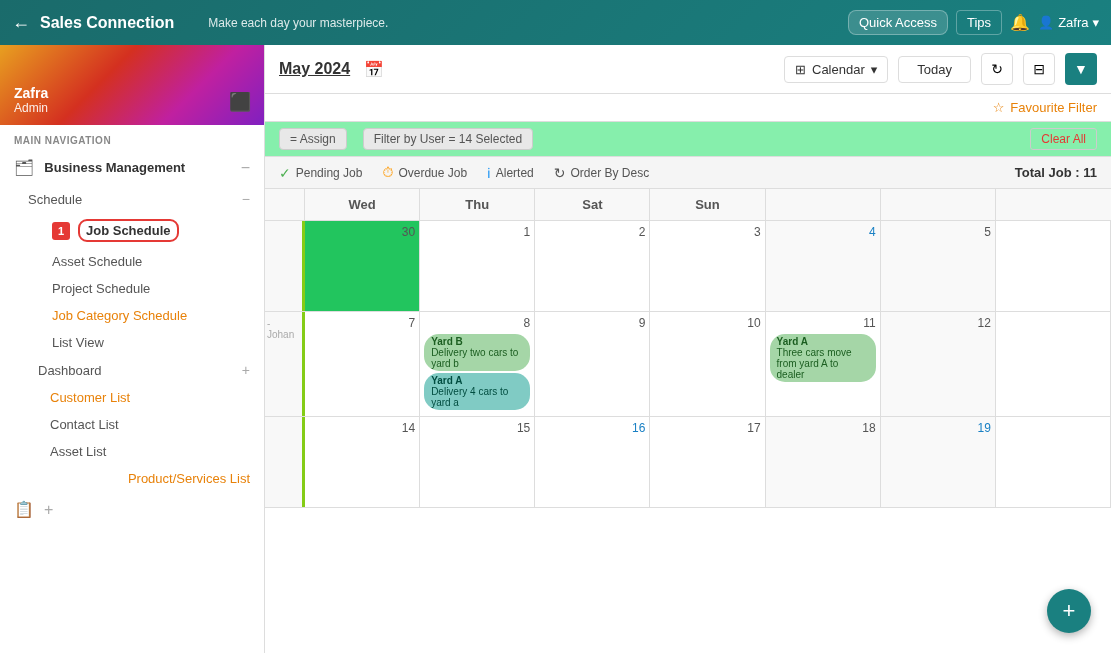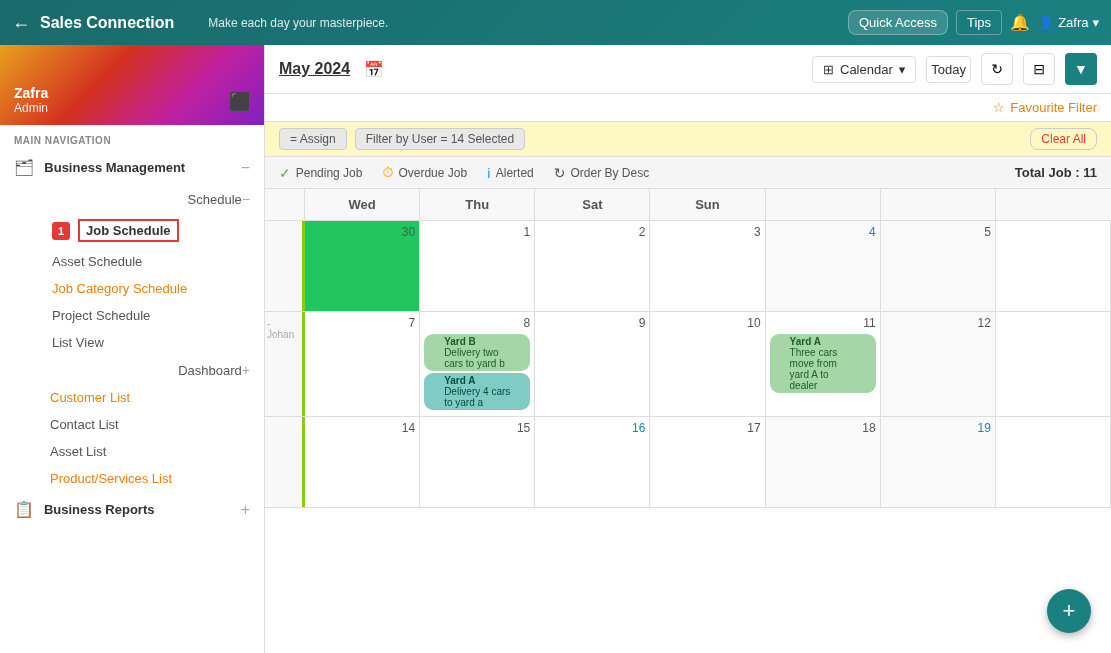--- a/index.html
+++ b/index.html
@@ -106,21 +106,20 @@
     .nav-sub-group {
       padding-left: 14px;
     }
     .nav-sub-group-header {
       display: flex;
       align-items: center;
       padding: 6px 14px;
       cursor: pointer;
       font-size: 13px;
       color: #555;
-      text-align: right;
     }
     .nav-sub-group-label { flex: 1; }
     .nav-sub-group-toggle { font-size: 14px; color: #aaa; }
 
     .nav-item {
       display: flex;
       align-items: center;
       padding: 6px 14px 6px 38px;
       cursor: pointer;
       font-size: 13px;
@@ -139,21 +138,21 @@
       height: 18px;
       border-radius: 3px;
       display: flex;
       align-items: center;
       justify-content: center;
       margin-right: 8px;
     }
     .nav-item-label-active {
       border: 2px solid #e53935;
       padding: 2px 6px;
-      border-radius: 0;
+      border-radius: 9px;
     }
     .nav-item-orange { color: #e8820a; }
     .nav-item-plain { color: #555; }
 
     
     .content-area {
       flex: 1;
       display: flex;
       flex-direction: column;
       background: #f5f5f5;
@@ -193,21 +192,21 @@
       background: white;
       padding: 5px 10px;
       border-radius: 4px;
       cursor: pointer;
       font-size: 13px;
       color: #333;
     }
     .cal-today-btn {
       border: 1px solid #ddd;
       background: white;
-      padding: 5px 4px;
+      padding: 5px 18px;
       border-radius: 4px;
       cursor: pointer;
       font-size: 13px;
       color: #333;
     }
     .cal-refresh-btn, .cal-grid-btn {
       border: 1px solid #ddd;
       background: white;
       width: 32px;
       height: 32px;
@@ -247,42 +246,42 @@
       gap: 6px;
       color: #e8820a;
       background: none;
       border: none;
       cursor: pointer;
       font-size: 13px;
     }
 
     
     .active-filters {
-      background: #fef9c3;
+      background: #86efac;
       padding: 6px 14px;
       display: flex;
       align-items: center;
-      gap: 8px;
+      gap: 16px;
       border-bottom: 1px solid #ddd;
     }
     .filter-tag {
       background: #e8e8e8;
       border: 1px solid #ccc;
       border-radius: 4px;
       padding: 3px 10px;
       font-size: 12px;
       color: #555;
     }
     .clear-all-btn {
       margin-left: auto;
       background: none;
       border: 1px solid #ccc;
       color: #e53935;
       padding: 3px 10px;
-      border-radius: 8px;
+      border-radius: 3px;
       cursor: pointer;
       font-size: 12px;
     }
 
     
     .status-bar {
       background: #f5f5f5;
       padding: 6px 14px;
       display: flex;
       align-items: center;
@@ -354,22 +353,22 @@
     .cal-cell.other-month { background: #22c55e; }
     .cal-date {
       font-size: 12px;
       color: #555;
       text-align: right;
       margin-bottom: 4px;
     }
     .cal-date.blue { color: #1a80c4; }
 
     .cal-event {
-      border-radius: 9px;
-      padding: 2px 20px;
+      border-radius: 15px;
+      padding: 2px 7px;
       font-size: 10px;
       margin-bottom: 2px;
       cursor: pointer;
     }
     .cal-event.green { background: #a5d6a7; color: #1b5e20; }
     .cal-event.teal { background: #80cbc4; color: #004d40; }
     .cal-event.amber { background: #ffe082; color: #5d4037; border-left: 3px solid #f9a825; }
     .cal-event-title { font-weight: bold; font-size: 10px; }
     .cal-event-desc { font-size: 10px; }
 
@@ -445,52 +444,51 @@
       </div>
 
       <div class="nav-item active">
         <span class="nav-item-badge">1</span>
         <span class="nav-item-label-active">Job Schedule</span>
       </div>
 
       <div class="nav-item">
         <span class="nav-item-plain">Asset Schedule</span>
       </div>
+      <div class="nav-item">
+        <span>Project Schedule</span>
+      </div>
       <div class="nav-item nav-item-orange">
         <span>Job Category Schedule</span>
-      </div>
-      <div class="nav-item">
-        <span>Project Schedule</span>
       </div>
       <div class="nav-item">
         <span>List View</span>
       </div>
     </div>
 
     <div class="nav-sub-group-header" style="padding-left:38px;">
       <span class="nav-sub-group-label">Dashboard</span>
       <span class="nav-sub-group-toggle">+</span>
     </div>
 
     <div class="nav-item nav-item-orange" style="padding-left:50px;">
       <span>Customer List</span>
     </div>
     <div class="nav-item" style="padding-left:50px;">
       <span>Contact List</span>
     </div>
     <div class="nav-item" style="padding-left:50px;">
       <span>Asset List</span>
     </div>
-    <div class="nav-item nav-item-orange" style="padding-left:50px;">
+    <div class="nav-item nav-item-orange" style="padding-left:50px;justify-content:flex-end;">
       <span>Product/Services List</span>
     </div>
 
     <div class="nav-group-item">
       <span class="nav-group-icon">📋</span>
-      <span class="nav-group-label">Business Reports</span>
       <span class="nav-group-toggle">+</span>
     </div>
   </div>
 
   <div class="content-wrapper">
     <div class="content-area">
 
       <div class="cal-toolbar">
         <span class="cal-title">May 2024</span>
         <button class="cal-icon-btn">📅</button>

